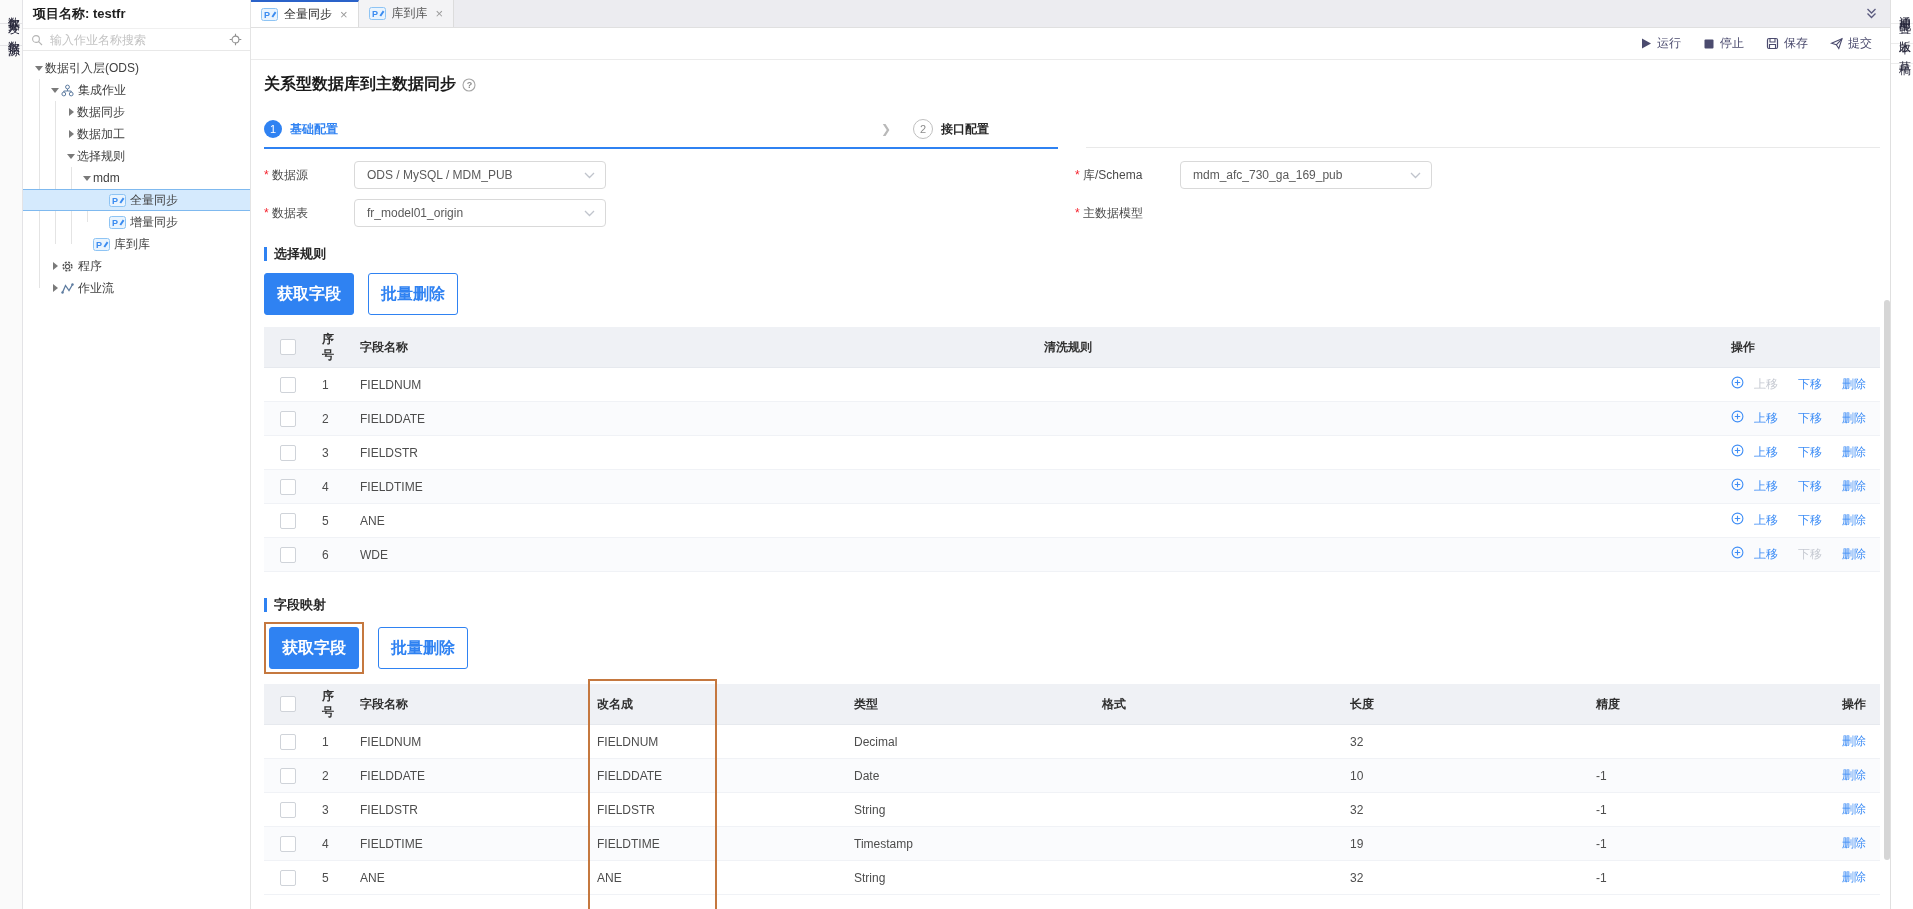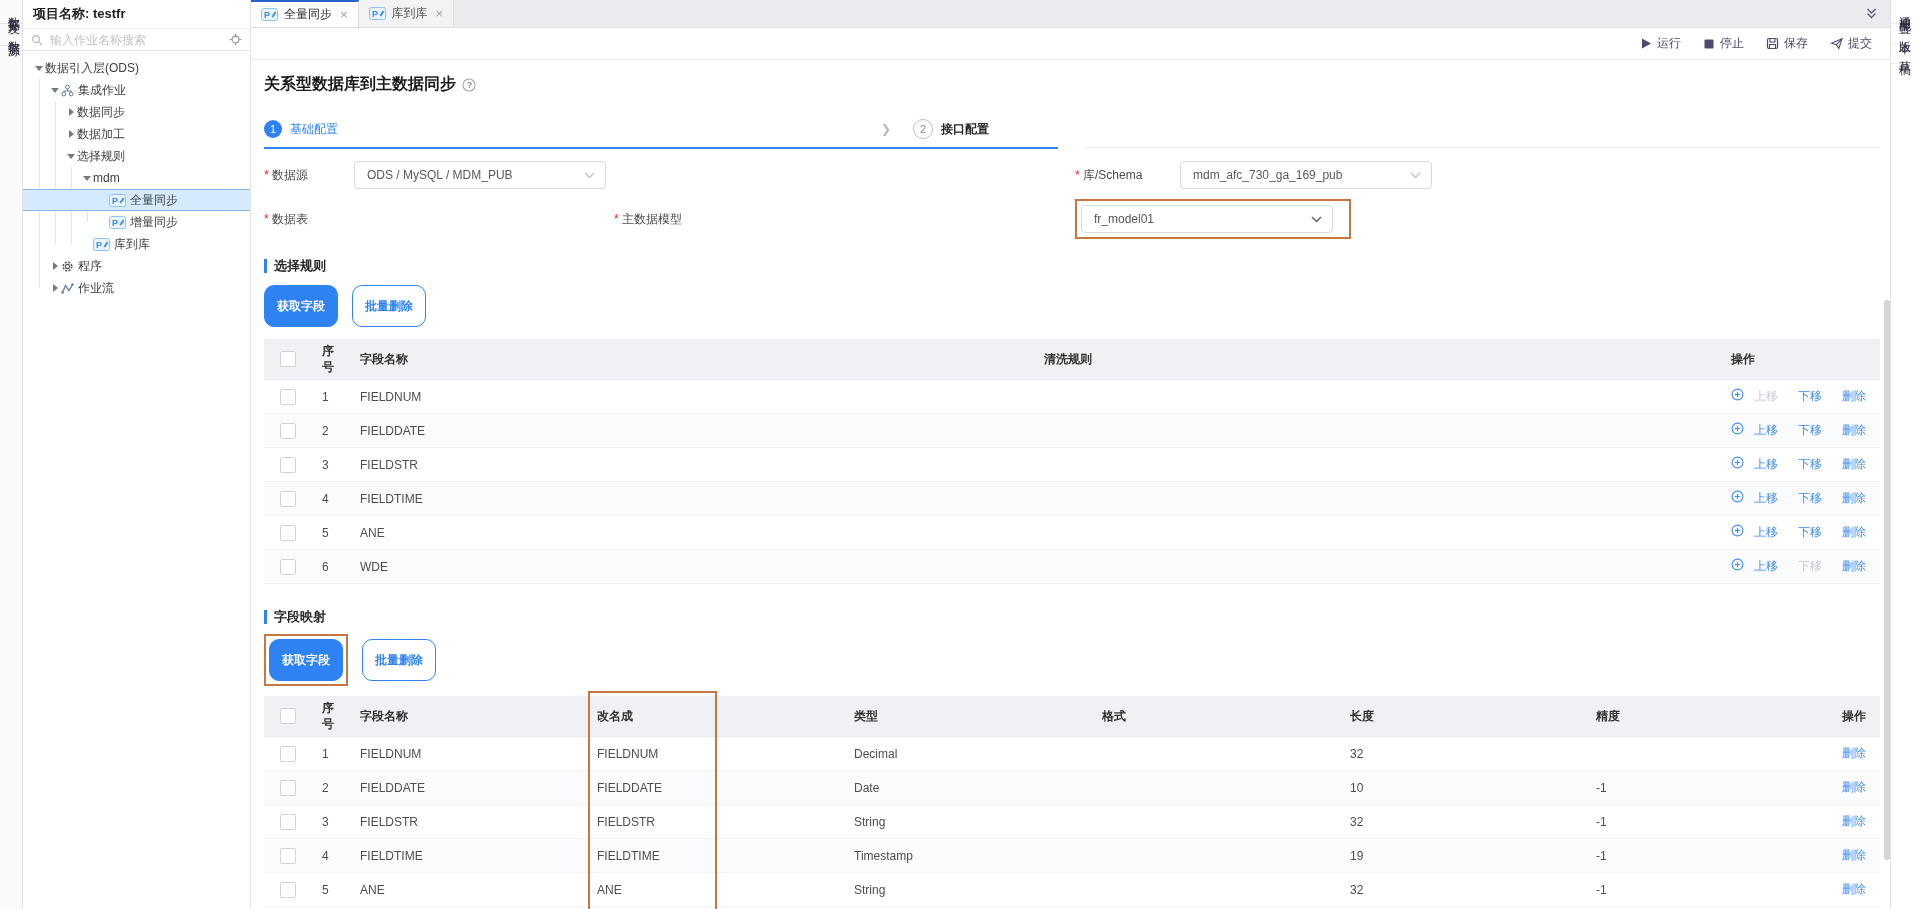--- a/index.html
+++ b/index.html
@@ -47,41 +47,41 @@
 .toolbar{height:31px;display:flex;align-items:center;justify-content:flex-end;gap:22px;padding-right:18px;border-bottom:1px solid #ebebeb;color:#4b4b6e;background:#fff;}
 .tool-btn{display:flex;align-items:center;gap:5px;cursor:pointer;font-family:Liberation Serif, serif;}
 .content{flex:1;position:relative;overflow:hidden;padding:0 10px 0 13px;background:#fff;}
 .vscroll{position:absolute;right:0;top:240px;height:560px;width:6px;background:#d6d6d6;border-radius:3px;}
 .page-title{margin-top:14px;font-size:16px;font-weight:bold;color:#1a1a1a;display:flex;align-items:center;gap:6px;}
 
 .steps{position:relative;margin-top:22px;height:24px;display:flex;align-items:center;padding-bottom:8px;}
 .step{display:flex;align-items:center;gap:8px;cursor:pointer;}
 .step-num{width:18px;height:18px;border-radius:50%;display:flex;align-items:center;justify-content:center;font-size:11px;}
 .step.active .step-num{background:var(--primary);color:#fff;}
-.step.active .step-label{color:var(--primary);font-weight:normal;}
+.step.active .step-label{color:var(--primary);font-weight:bold;}
 .step.future .step-num{border:1px solid #bfbfbf;color:#8c8c8c;background:#fff;}
 .step.future .step-label{color:#262626;font-weight:600;}
 .step-sep{color:#b9b9b9;margin:0 14px 0 0;font-size:12px;}
 .u1{position:absolute;left:0;bottom:0;width:794px;border-bottom:2px solid var(--primary);}
 .u2{position:absolute;left:822px;right:0;bottom:1px;border-bottom:1px solid #e9e9e9;}
 .steps .step.future{margin-left:543px;}
 
 .section-title{margin-top:16px;display:flex;align-items:center;gap:7px;font-size:13px;font-weight:bold;color:#262626;}
 .section-bar{width:3px;height:14px;background:var(--primary);}
 
 .form-grid{margin-top:12px;display:grid;grid-template-columns:90px 260px 461px 105px 1fr;row-gap:10px;align-items:center;}
 .f-label{color:#4a4a4a;}
 .req::before{content:"* ";color:#f5222d;}
 .sel{width:252px;height:28px;border:1px solid #d9d9d9;border-radius:4px;display:flex;align-items:center;
   justify-content:space-between;padding:0 10px 0 12px;color:#5a5a5a;background:#fff;cursor:pointer;box-sizing:border-box;}
 .anno-select{display:inline-flex;border:2px solid var(--anno);padding:4px 16px 4px 4px;}
 .anno-btn{display:inline-block;border:2px solid var(--anno);padding:3px;}
 
 .btn-row{margin-top:10px;display:flex;align-items:center;gap:14px;}
-.btn{height:42px;padding:0 12px;border-radius:10px;font-size:12px;display:inline-flex;align-items:center;cursor:pointer;box-sizing:border-box;}
+.btn{height:42px;padding:0 12px;border-radius:3px;font-size:16px;display:inline-flex;align-items:center;cursor:pointer;box-sizing:border-box;}
 .btn-primary{background:var(--primary);color:#fff;border:1px solid var(--primary);font-weight:bold;}
 .btn-outline{background:#fff;color:var(--primary);border:1px solid var(--primary);font-weight:bold;}
 
 .tbl-wrap{position:relative;margin-top:12px;}
 table{border-collapse:collapse;table-layout:fixed;width:1616px;}
 th{background:#eff1f5;color:#303030;font-weight:bold;text-align:left;padding:4px 8px 4px 16px;height:32px;
   font-size:12px;line-height:16px;border-bottom:1px solid #e6e9ee;}
 td{height:33px;padding:0 8px 0 16px;color:#4d4d4d;border-bottom:1px solid #f0f2f6;font-size:12px;
   overflow:hidden;white-space:nowrap;}
 tbody tr:nth-child(even) td{background:#fafbfd;}
@@ -361,30 +361,30 @@
         <div>
             <div class="sel">
           <span>mdm_afc_730_ga_169_pub</span>
           <svg width="11" height="7" viewBox="0 0 11 7">
                 <path d="M1 1 L5.5 5.5 L10 1" fill="none" stroke="#c0c4cc" stroke-width="1.3"></path>
               </svg>
         </div>
           </div>
 
         <span class="f-label req">数据表</span>
+        <div>
+            <div class="sel">
+          <span>fr_model01_origin</span>
+          <svg width="11" height="7" viewBox="0 0 11 7">
+                <path d="M1 1 L5.5 5.5 L10 1" fill="none" stroke="#c0c4cc" stroke-width="1.3"></path>
+              </svg>
+        </div>
+          </div>
         <span></span>
         <span class="f-label req">主数据模型</span>
-        <div><span class="anno-select">
-          <div class="sel">
-            <span>fr_model01</span>
-            <svg width="11" height="7" viewBox="0 0 11 7">
-                  <path d="M1 1 L5.5 5.5 L10 1" fill="none" stroke="#666" stroke-width="1.5"></path>
-                </svg>
-          </div>
-        </span></div>
       </div>
 
       <div class="section-title" style="margin-top:18px">
         <span class="section-bar"></span>
         <span>选择规则</span>
       </div>
 
       <div class="btn-row">
         <span class="btn btn-primary">获取字段</span>
         <span class="btn btn-outline">批量删除</span>

